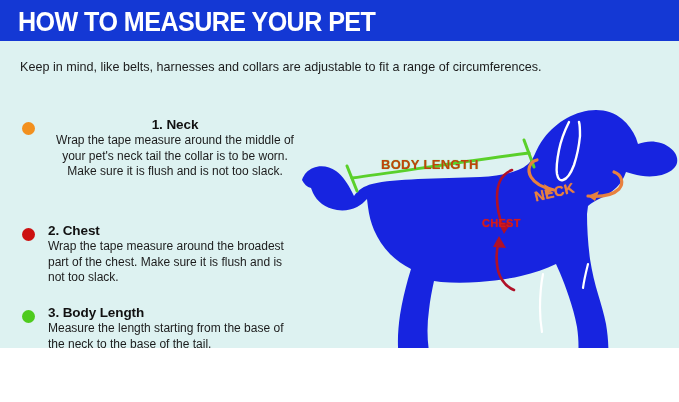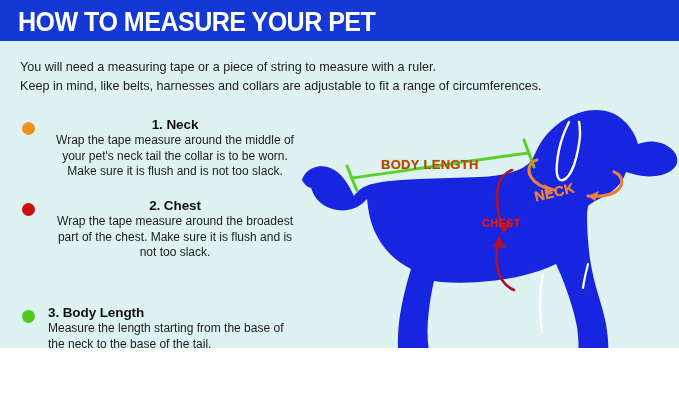--- a/index.html
+++ b/index.html
@@ -69,21 +69,21 @@
     letter-spacing: -0.1px;
   }
   .step-body {
     margin-left: 26px;
     margin-top: 1px;
     font-size: 12px;
     line-height: 15.5px;
     color: #1c1c1c;
   }
   #step-1 { top: 117px; text-align: center; }
-  #step-2 { top: 198px; text-align: center; }
+  #step-2 { top: 223px; }
   #step-3 { top: 305px; }
   
   #diagram {
     position: absolute;
     left: 288px;
     top: 104px;
     width: 391px;
     height: 298px;
   }
   .lbl {
@@ -117,21 +117,20 @@
 </style>
 </head>
 <body>
 
 <div id="page" style="background: rgb(221, 242, 241);">
 
   <div id="header-bar" style="background: rgb(20, 56, 212);"></div>
   <div id="header-title" style="color: rgb(255, 255, 255);">HOW TO MEASURE YOUR PET</div>
 
   <div id="intro">
-    <div>You will need a measuring tape or a piece of string to measure with a ruler.</div>
     <div>Keep in mind, like belts, harnesses and collars are adjustable to fit a range of circumferences.</div>
   </div>
 
   <div class="step" id="step-1">
     <span class="step-bullet" id="bullet-1" style="background: rgb(242, 144, 30);"></span>
     <div class="step-title">1. Neck</div>
     <div class="step-body">Wrap the tape measure around the middle of your pet's neck tail the collar is to be worn. Make sure it is flush and is not too slack.</div>
   </div>
 
   <div class="step" id="step-2">

